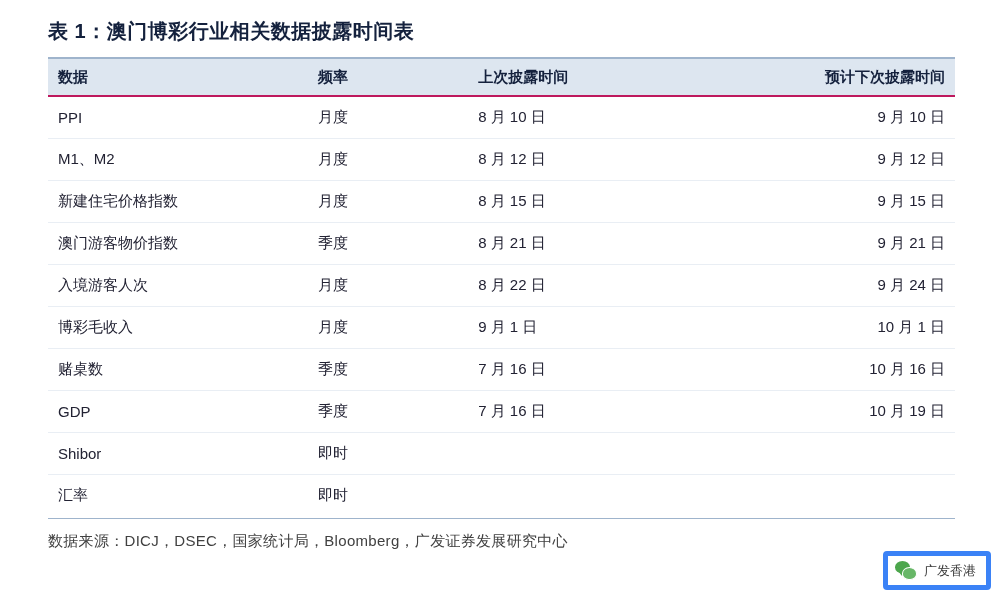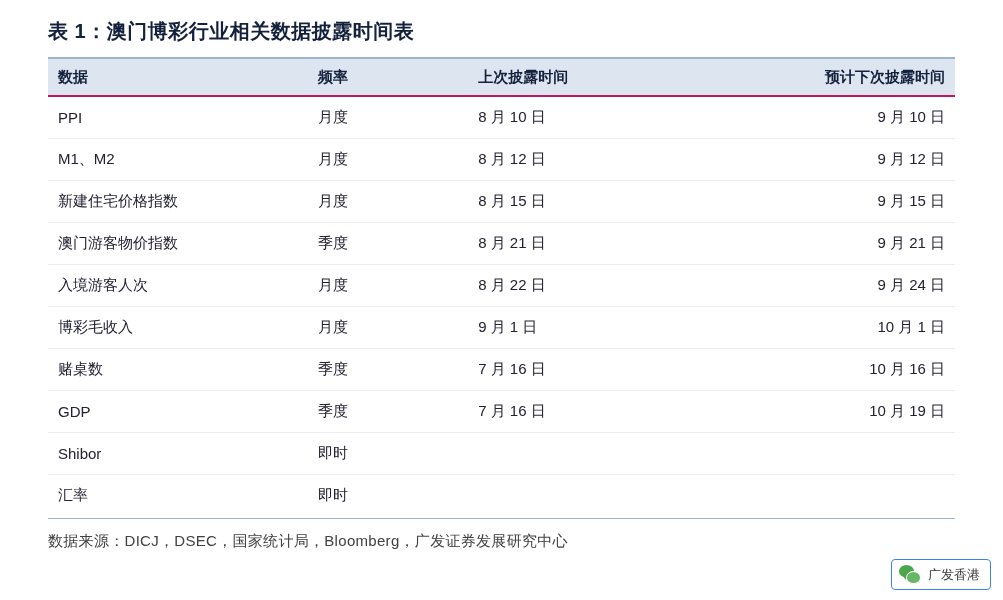--- a/index.html
+++ b/index.html
@@ -77,21 +77,21 @@
     letter-spacing: 0.3px;
   }
   .badge {
     position: absolute;
     right: 12px;
     bottom: 10px;
     display: flex;
     align-items: center;
     gap: 7px;
     background: #ffffff;
-    border: 1px solid #3b82f6;
+    border: 5px solid #3b82f6;
     border-radius: 4px;
     padding: 5px 10px 5px 7px;
   }
   .badge .wechat {
     width: 22px;
     height: 19px;
     position: relative;
     display: inline-block;
   }
   .badge .wechat .b1 {

